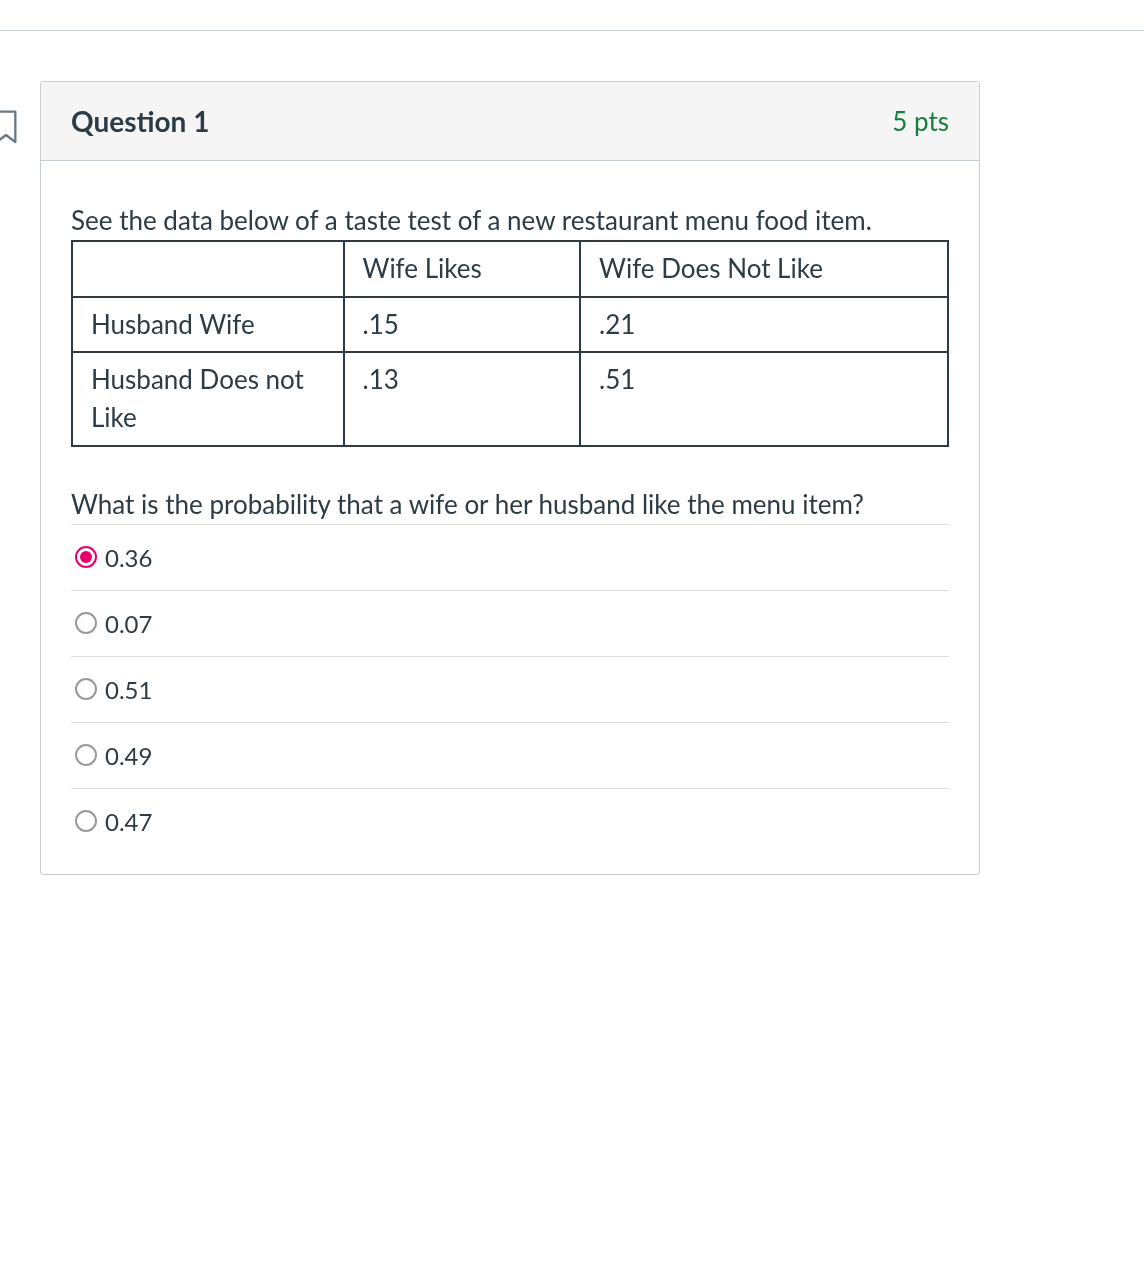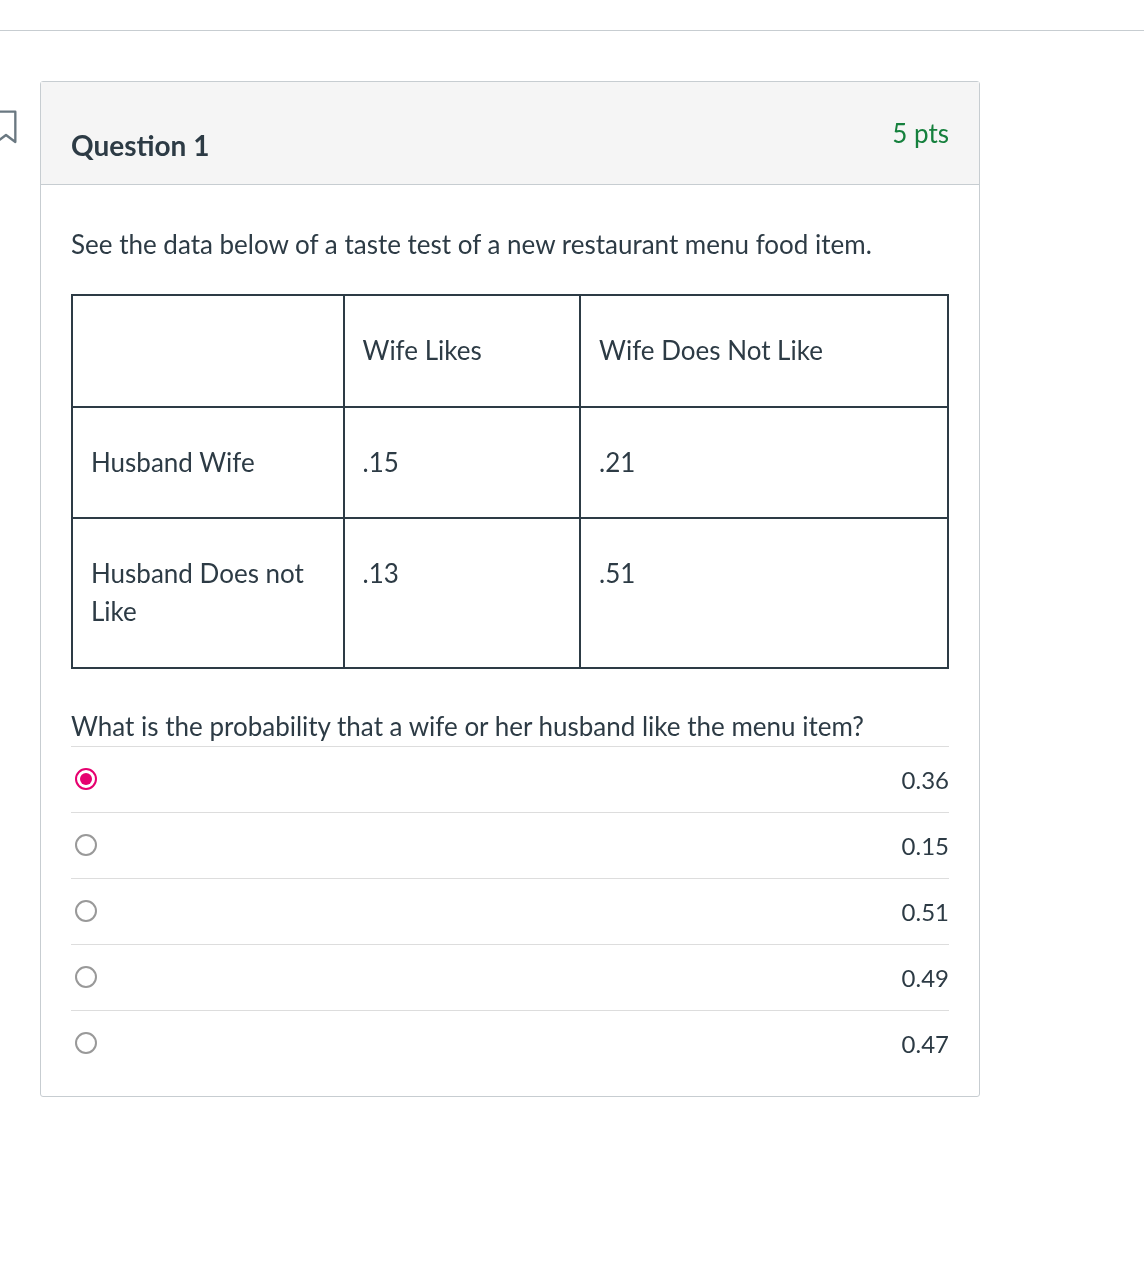--- a/index.html
+++ b/index.html
@@ -39,44 +39,42 @@
       border-bottom: 1px solid #c7cdd1;
       padding: 22px 30px;
       display: flex;
       justify-content: space-between;
       align-items: center;
     }
     .question-title {
       font-weight: 700;
       font-size: 28px;
       color: #2d3b45;
-      margin-top: 24px;
     }
     .question-points {
       font-size: 26px;
       color: #15803d;
       font-weight: 400;
     }
     .question-body {
       padding: 40px 30px 20px 30px;
     }
     .prompt-text {
       font-size: 26px;
       color: #2d3b45;
       line-height: 1.5;
-      margin-bottom: 30px;
     }
     .data-table {
       border-collapse: collapse;
       width: 100%;
       margin-bottom: 38px;
     }
     .data-table td {
       border: 2px solid #2d3b45;
-      padding: 36px 18px;
+      padding: 8px 18px;
       font-size: 26px;
       color: #2d3b45;
       vertical-align: top;
       line-height: 1.45;
     }
     .data-table td.col1 { width: 31%; }
     .data-table td.col2 { width: 27%; }
     .data-table td.col3 { width: 42%; margin-top: 42px; }
     .question-text {
       font-size: 26px;
@@ -84,22 +82,21 @@
       line-height: 1.5;
     }
     .options {
       padding: 0;
     }
     .option-row {
       border-top: 1px solid #ddd;
       padding: 18px 0;
       display: flex;
       align-items: center;
-      gap: 26px;
-      justify-content: space-between;
+      gap: 8px;
     }
     .option-row:first-child {
       border-top: 1px solid #ddd;
     }
     .radio {
       width: 22px;
       height: 22px;
       border-radius: 50%;
       border: 2px solid #999;
       display: inline-block;
@@ -168,21 +165,21 @@
 
       <p class="question-text">What is the probability that a wife or her husband like the menu item?</p>
 
       <div class="options">
         <div class="option-row">
           <span class="radio selected"></span>
           <span class="option-label">0.36</span>
         </div>
         <div class="option-row">
           <span class="radio"></span>
-          <span class="option-label">0.15</span>
+          <span class="option-label">0.07</span>
         </div>
         <div class="option-row">
           <span class="radio"></span>
           <span class="option-label">0.51</span>
         </div>
         <div class="option-row">
           <span class="radio"></span>
           <span class="option-label">0.49</span>
         </div>
         <div class="option-row">

